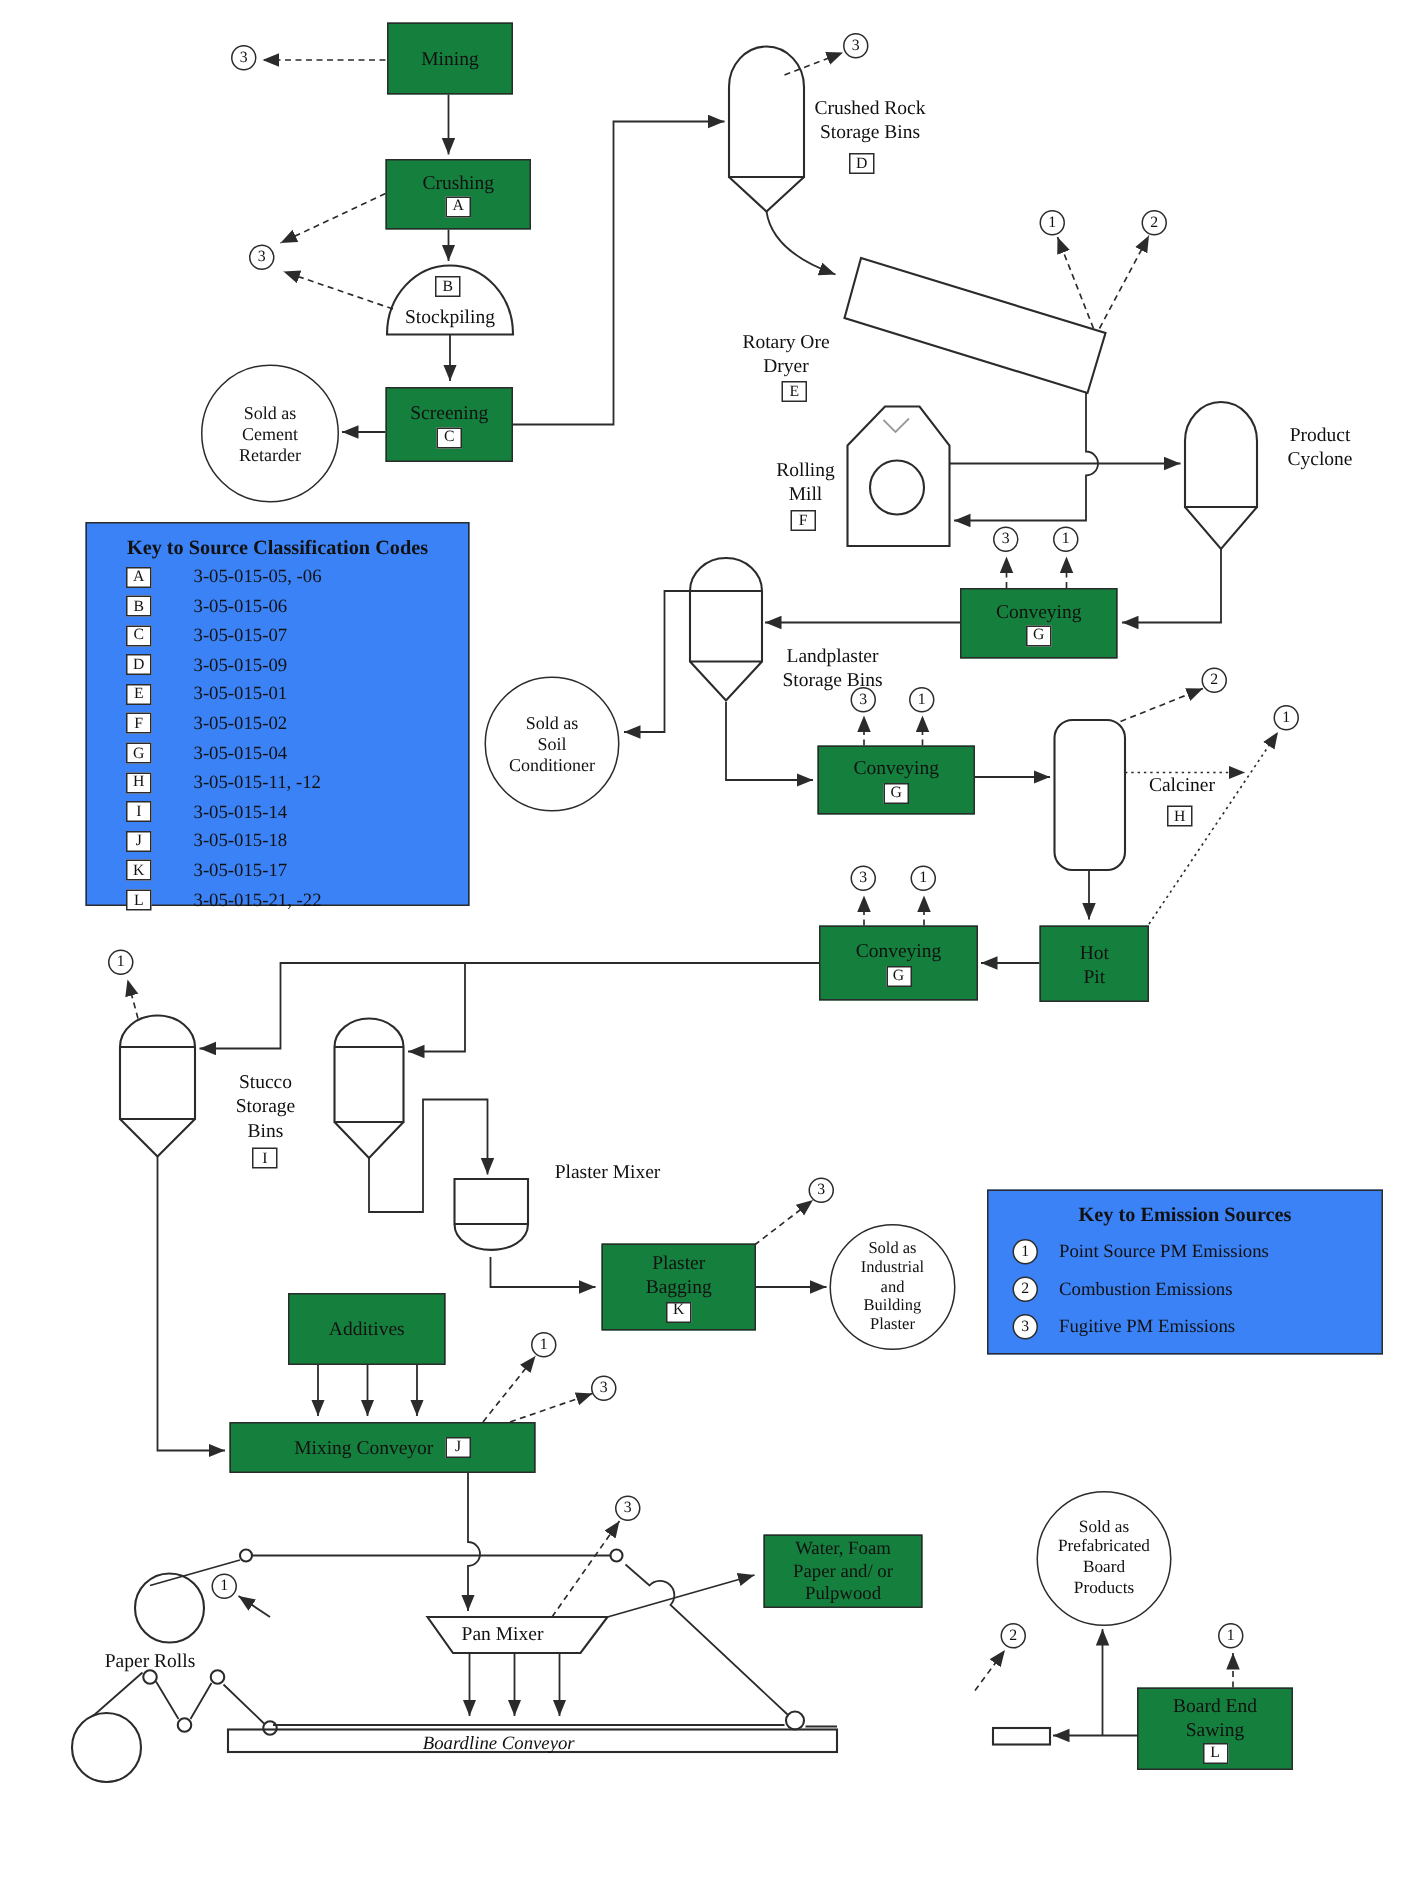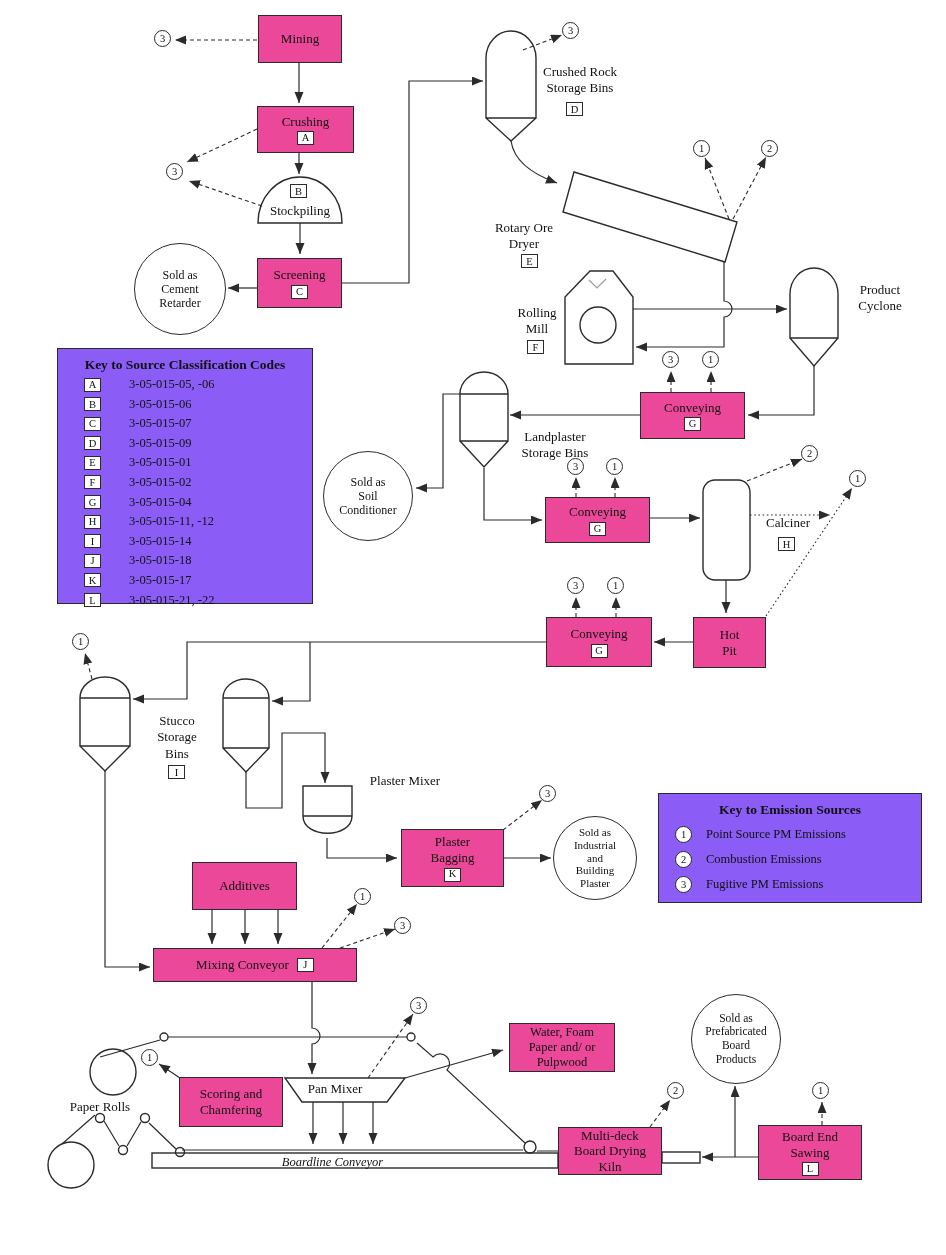--- a/index.html
+++ b/index.html
@@ -1,36 +1,36 @@
 <!DOCTYPE html>
 <html><head>
 <meta charset="utf-8">
 <style>
   html,body{margin:0;padding:0;background:#fff;}
   .page{position:relative;width:946px;height:1255px;background:#fff;
         font-family:"Liberation Serif","DejaVu Serif",serif;color:#111;overflow:hidden;}
   .abs{position:absolute;}
   svg.abs{left:0;top:0;}
-  .box{position:absolute;border:1.4px solid #2b2b2b;background:#ec4899;display:flex;
+  .box{position:absolute;border:1.4px solid #2b2b2b;background:#15803d;display:flex;
        flex-direction:column;align-items:center;justify-content:center;text-align:center;
        font-size:13px;line-height:1.2;gap:2px;box-sizing:border-box;}
   .box.row{flex-direction:row;gap:8px;}
   .lbl{white-space:pre-line;}
   .circ{position:absolute;border:1.4px solid #2b2b2b;border-radius:50%;background:#fff;
         display:flex;align-items:center;justify-content:center;text-align:center;
         font-size:12px;line-height:1.18;box-sizing:border-box;}
   .ec{position:absolute;width:17px;height:17px;border:1.1px solid #2b2b2b;border-radius:50%;
       background:#fff;display:flex;align-items:center;justify-content:center;
       font-size:10.5px;box-sizing:border-box;z-index:3;}
   .lb{display:flex;width:17px;height:14px;border:1.2px solid #2b2b2b;align-items:center;
       justify-content:center;font-size:10.5px;background:#fff;box-sizing:border-box;}
   .lb.abs{position:absolute;z-index:3;}
   .tl{position:absolute;text-align:center;font-size:13px;line-height:1.25;
       white-space:pre-line;z-index:2;}
-  .keybox{position:absolute;border:1.5px solid #2b2b2b;background:#8b5cf6;box-sizing:border-box;z-index:2;}
+  .keybox{position:absolute;border:1.5px solid #2b2b2b;background:#3b82f6;box-sizing:border-box;z-index:2;}
   .keytitle{font-weight:bold;font-size:13.5px;text-align:center;margin:8px 4px 4px 4px;}
   .sccrow{display:flex;align-items:center;margin:0 0 4.6px 26px;}
   .sccrow .code{margin-left:28px;font-size:12.5px;}
   .emrow{display:flex;align-items:center;margin:8px 0 0 16px;gap:14px;}
   .emrow .ic{position:static;flex:0 0 auto;}
   .emrow .elab{font-size:12.5px;}
   .caption{position:absolute;left:0;top:1216px;width:946px;text-align:center;font-size:20px;z-index:2;}
 </style>
 </head>
 <body>
@@ -236,42 +236,33 @@
 
   <div class="box" style="left:192px;top:862px;width:105px;height:48px;">
     <span class="lbl">Additives</span>
   </div>
 
   <div class="box row" style="left:153px;top:948px;width:204px;height:34px;">
     <span class="lbl">Mixing Conveyor</span>
     <span class="lb">J</span>
   </div>
 
-  <div class="box" style="left:179px;top:1077px;width:104px;height:50px;">
-    <span class="lbl">Scoring and
-Chamfering</span>
-  </div>
 
   <div class="tl" style="left:295px;top:1081px;width:80px;">Pan Mixer</div>
 
   <div class="tl" style="left:60px;top:1099px;width:80px;">Paper Rolls</div>
 
   <div class="box" style="left:509px;top:1023px;width:106px;height:49px;font-size:12.5px;justify-content:center;">
     <span class="lbl">Water, Foam
 Paper and/ or
 Pulpwood</span>
   </div>
 
   <div class="tl" style="left:255px;top:1155px;width:155px;font-size:12.5px;font-style:italic;">Boardline Conveyor</div>
 
-  <div class="box" style="left:558px;top:1127px;width:104px;height:48px;">
-    <span class="lbl">Multi-deck
-Board Drying
-Kiln</span>
-  </div>
 
   <div class="box" style="left:758px;top:1125px;width:104px;height:55px;">
     <span class="lbl">Board End
 Sawing</span>
     <span class="lb">L</span>
   </div>
 
   <div class="circ" style="left:691px;top:994px;width:90px;height:90px;font-size:11.5px;">
     <span class="lbl">Sold as
 Prefabricated

